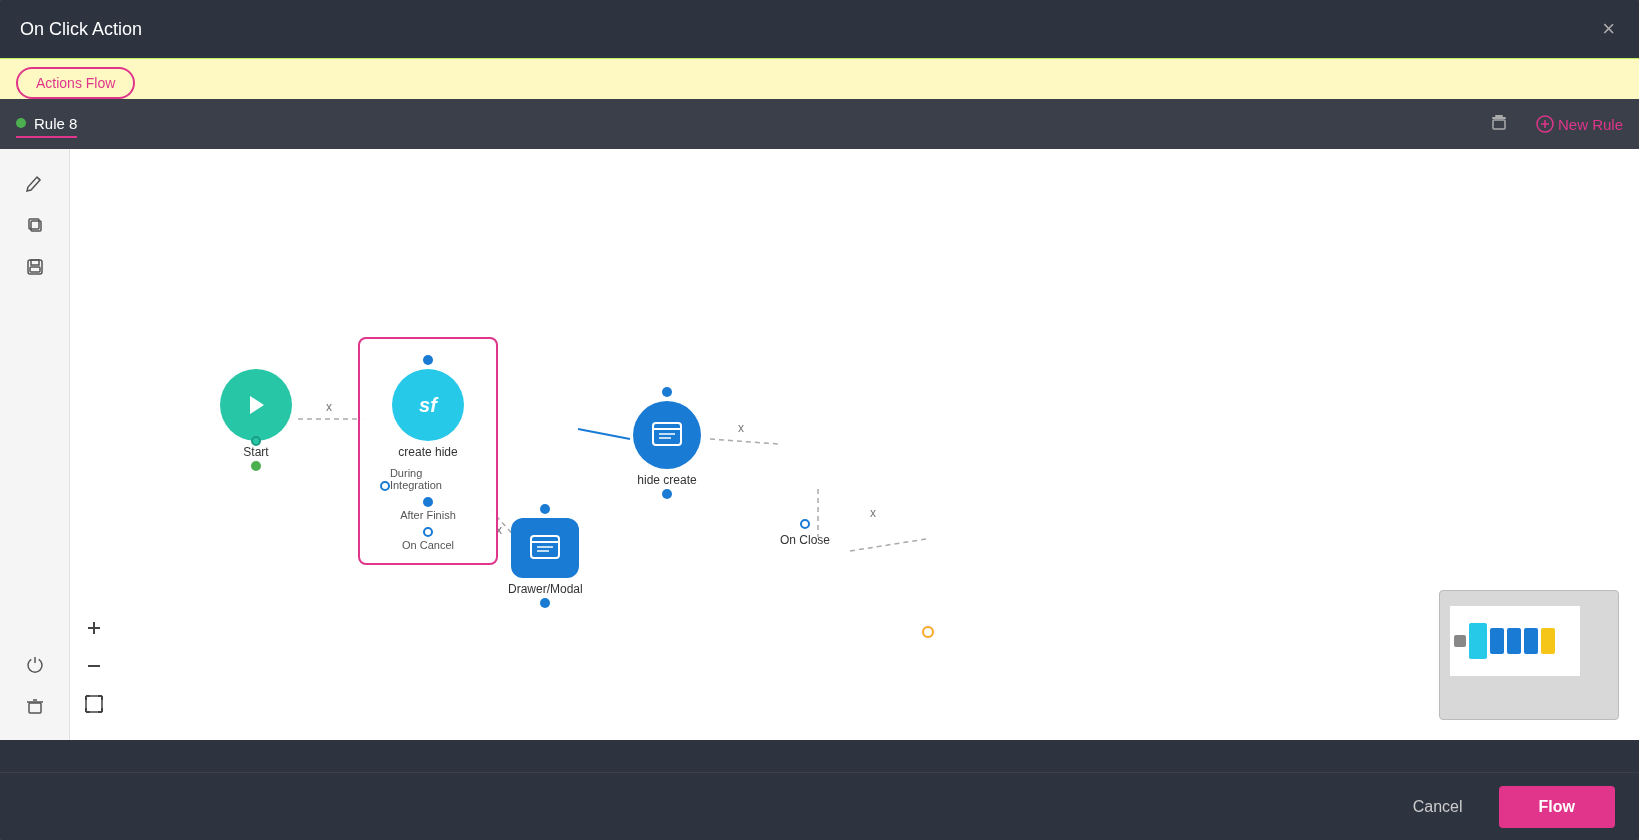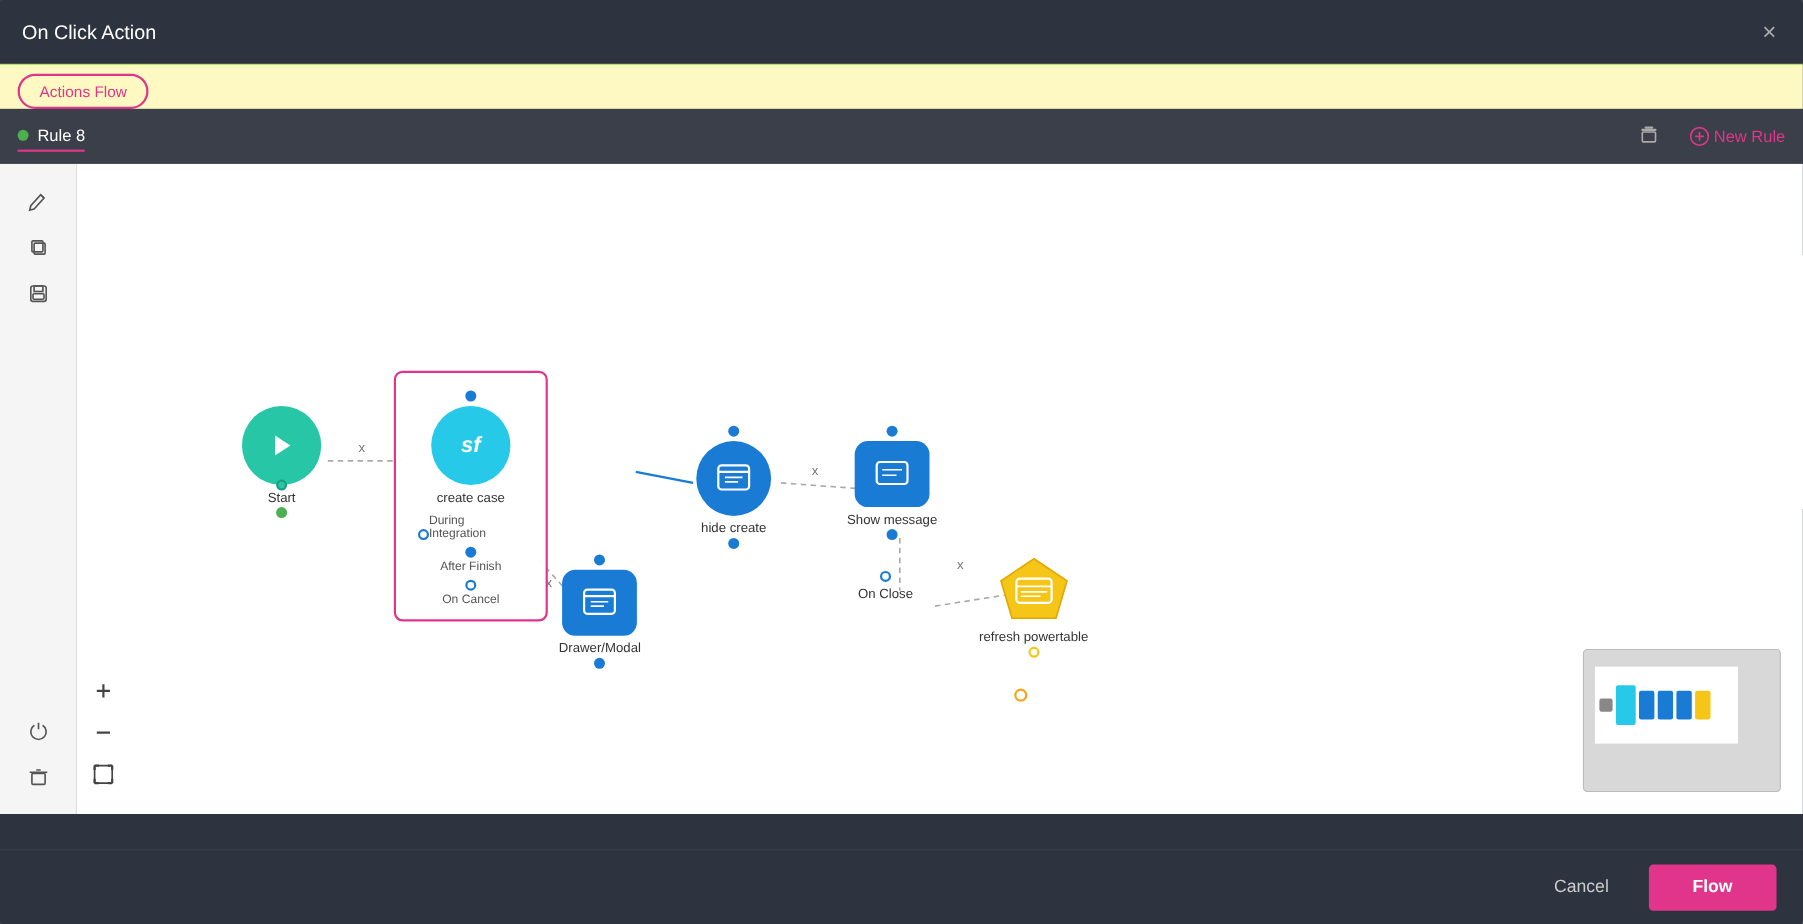--- a/index.html
+++ b/index.html
@@ -452,21 +452,21 @@
 
         <div style="width:10px;height:10px;border-radius:50%;background:#4caf50;margin-top:2px;"></div>
       </div>
 
       <div class="sf-node-wrapper" style="left:288px; top:188px;">
 
         <div style="width:10px;height:10px;border-radius:50%;background:#1a7bd4;margin-bottom:4px;"></div>
         <div class="sf-circle">
           <span style="font-size:20px;font-weight:bold;font-style:italic;color:#fff;">sf</span>
         </div>
-        <div class="sf-label">create case</div>
+        <div class="sf-label">create hide</div>
 
         <div style="display:flex;align-items:flex-end;margin-top:6px;">
           <div style="width:10px;height:10px;border-radius:50%;border:2px solid #1a7bd4;background:#fff;"></div>
           <div style="font-size:11px;color:#555;margin-top:2px;">During Integration</div>
         </div>
 
         <div style="display:flex;flex-direction:column;align-items:center;margin-top:6px;">
           <div style="width:10px;height:10px;border-radius:50%;background:#1a7bd4;"></div>
           <div style="font-size:11px;color:#555;margin-top:2px;">After Finish</div>
         </div>
@@ -498,52 +498,26 @@
             <rect x="2" y="2" width="28" height="22" rx="3" fill="none" stroke="white" stroke-width="2"></rect>
             <line x1="2" y1="8" x2="30" y2="8" stroke="white" stroke-width="2"></line>
             <line x1="8" y1="13" x2="24" y2="13" stroke="white" stroke-width="1.5"></line>
             <line x1="8" y1="17" x2="20" y2="17" stroke="white" stroke-width="1.5"></line>
           </svg>
         </div>
         <div class="node-label">hide create</div>
         <div style="width:10px;height:10px;border-radius:50%;background:#1a7bd4;margin-top:2px;"></div>
       </div>
 
-      <div class="node" style="left:700px; top:238px;">
-        <div style="width:10px;height:10px;border-radius:50%;background:#1a7bd4;margin-bottom:4px;"></div>
-        <div style="width:68px;height:60px;background:#1a7bd4;border-radius:12px;display:flex;align-items:center;justify-content:center;">
-          <svg width="32" height="28" viewBox="0 0 32 28">
-            <rect x="2" y="3" width="28" height="20" rx="3" fill="none" stroke="white" stroke-width="2"></rect>
-            <line x1="7" y1="10" x2="25" y2="10" stroke="white" stroke-width="1.5"></line>
-            <line x1="7" y1="15" x2="20" y2="15" stroke="white" stroke-width="1.5"></line>
-          </svg>
-        </div>
-        <div class="node-label">Show message</div>
-        <div style="width:10px;height:10px;border-radius:50%;background:#1a7bd4;margin-top:2px;"></div>
-      </div>
 
       <div class="node" style="left:710px; top:370px;">
         <div style="width:10px;height:10px;border-radius:50%;border:2px solid #1a7bd4;background:#fff;"></div>
         <div class="node-label">On Close</div>
       </div>
 
-      <div class="node" style="left:820px; top:355px;">
-
-        <svg width="68" height="64" viewBox="0 0 68 64">
-          <polygon points="34,4 64,24 54,58 14,58 4,24" fill="#f5c518" stroke="#e0a800" stroke-width="1.5"></polygon>
-
-          <rect x="18" y="22" width="32" height="22" rx="3" fill="none" stroke="white" stroke-width="2"></rect>
-          <line x1="18" y1="29" x2="50" y2="29" stroke="white" stroke-width="1.5"></line>
-          <line x1="22" y1="34" x2="46" y2="34" stroke="white" stroke-width="1.5"></line>
-          <line x1="22" y1="38" x2="40" y2="38" stroke="white" stroke-width="1.5"></line>
-        </svg>
-        <div class="node-label">refresh powertable</div>
-
-        <div style="width:10px;height:10px;border-radius:50%;border:2px solid #f5c518;background:#fff;margin-top:2px;"></div>
-      </div>
 
       <div class="bottom-toolbar-left">
         <button class="zoom-btn">
           <svg width="22" height="22" viewBox="0 0 22 22">
             <line x1="11" y1="5" x2="11" y2="17" stroke="#444" stroke-width="2"></line>
             <line x1="5" y1="11" x2="17" y2="11" stroke="#444" stroke-width="2"></line>
           </svg>
         </button>
         <button class="zoom-btn">
           <svg width="22" height="22" viewBox="0 0 22 22">

